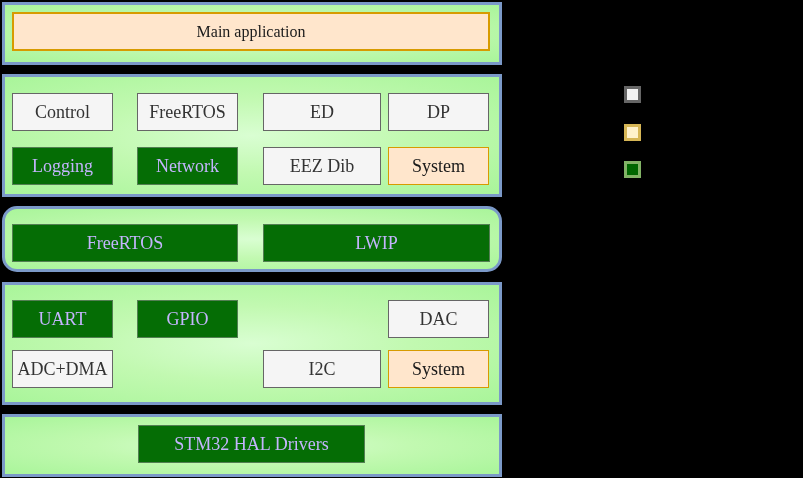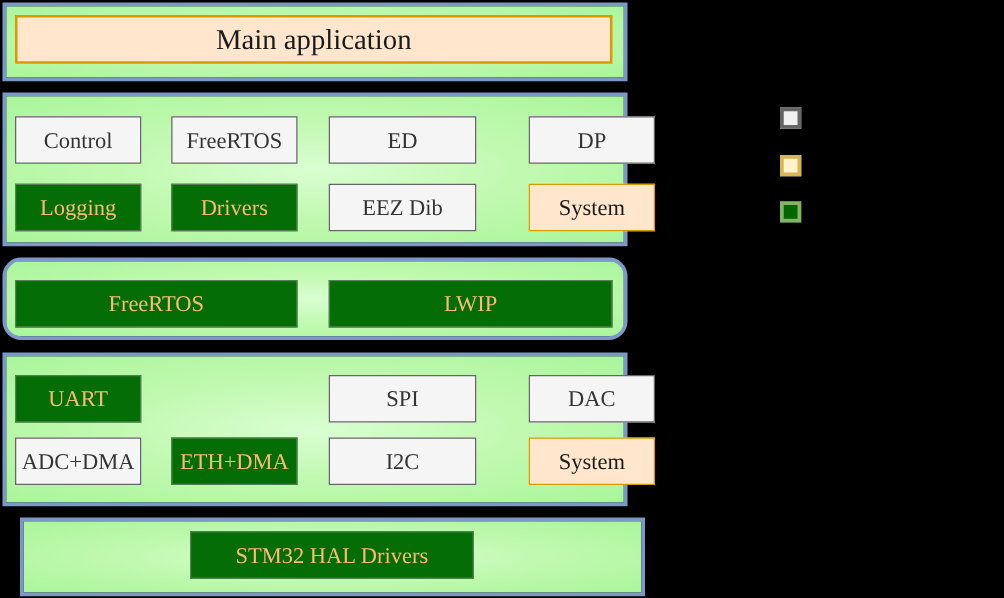--- a/index.html
+++ b/index.html
@@ -10,39 +10,39 @@
   
   .panel{
     position:absolute;left:2px;width:500px;box-sizing:border-box;
     border:3px solid #7b99c8;
     background:radial-gradient(ellipse at 50% 50%, #d9fed2 0%, #c2f9b1 45%, #a9f59a 100%);
   }
   .p1{top:2px;height:63px;}
   .p2{top:74px;height:123px;}
   .p3{top:206px;height:66px;border-radius:15px;}
   .p4{top:282px;height:123px;}
-  .p5{top:414px;height:63px;margin-left:14px;}
+  .p5{top:414px;height:63px;}
   
   .box{
     position:absolute;height:38px;box-sizing:border-box;
     display:flex;align-items:center;justify-content:center;
     font-size:18px;line-height:1;white-space:nowrap;
   }
-  .green{background:#056d05;border:1.5px solid #537f53;color:#fdba74;}
+  .green{background:#056d05;border:1.5px solid #537f53;color:#c4b5fd;}
   .gray{background:#f5f5f5;border:1.5px solid #666666;color:#333333;}
   .orange{background:#ffe6cc;border:1.5px solid #d79b00;color:#1a1a1a;}
   .c1{left:7px;width:101px;}
   .c2{left:132px;width:101px;}
   .c3{left:258px;width:118px;}
-  .c4{left:383px;width:101px;margin-left:35px;}
+  .c4{left:383px;width:101px;}
   .r1{top:16px;}
   .r2{top:70px;}
   .p4 .r1{top:15px;}
   .p4 .r2{top:65px;}
-  .main-app{top:7px;left:7px;width:478px;height:39px;border-width:2px;font-size:23px;}
+  .main-app{top:7px;left:7px;width:478px;height:39px;border-width:2px;font-size:16px;}
   .wide1{top:15px;left:7px;width:226px;}
   .wide2{top:15px;left:258px;width:227px;}
   .hal{top:8px;left:133px;width:227px;}
   
   .swatch{
     position:absolute;left:624px;width:17px;height:17px;box-sizing:border-box;
     border:3px solid transparent;
   }
   .s1{top:86px;background:#f2f2f2;border-color:#666666;}
   .s2{top:124px;background:#fff2cc;border-color:#d6b656;}
@@ -56,36 +56,35 @@
   <div class="panel p1">
     <div class="box orange main-app">Main application</div>
   </div>
 
   <div class="panel p2">
     <div class="box gray c1 r1">Control</div>
     <div class="box gray c2 r1">FreeRTOS</div>
     <div class="box gray c3 r1">ED</div>
     <div class="box gray c4 r1">DP</div>
     <div class="box green c1 r2">Logging</div>
-    <div class="box green c2 r2">Drivers</div>
+    <div class="box green c2 r2">Network</div>
     <div class="box gray c3 r2">EEZ Dib</div>
     <div class="box orange c4 r2">System</div>
   </div>
 
   <div class="panel p3">
     <div class="box green wide1">FreeRTOS</div>
     <div class="box green wide2">LWIP</div>
   </div>
 
   <div class="panel p4">
     <div class="box green c1 r1">UART</div>
-    <div class="box gray c3 r1">SPI</div>
+    <div class="box green c2 r1">GPIO</div>
     <div class="box gray c4 r1">DAC</div>
     <div class="box gray c1 r2">ADC+DMA</div>
-    <div class="box green c2 r2">ETH+DMA</div>
     <div class="box gray c3 r2">I2C</div>
     <div class="box orange c4 r2">System</div>
   </div>
 
   <div class="panel p5">
     <div class="box green hal">STM32 HAL Drivers</div>
   </div>
 
   <div class="swatch s1"></div>
   <div class="swatch s2"></div>

